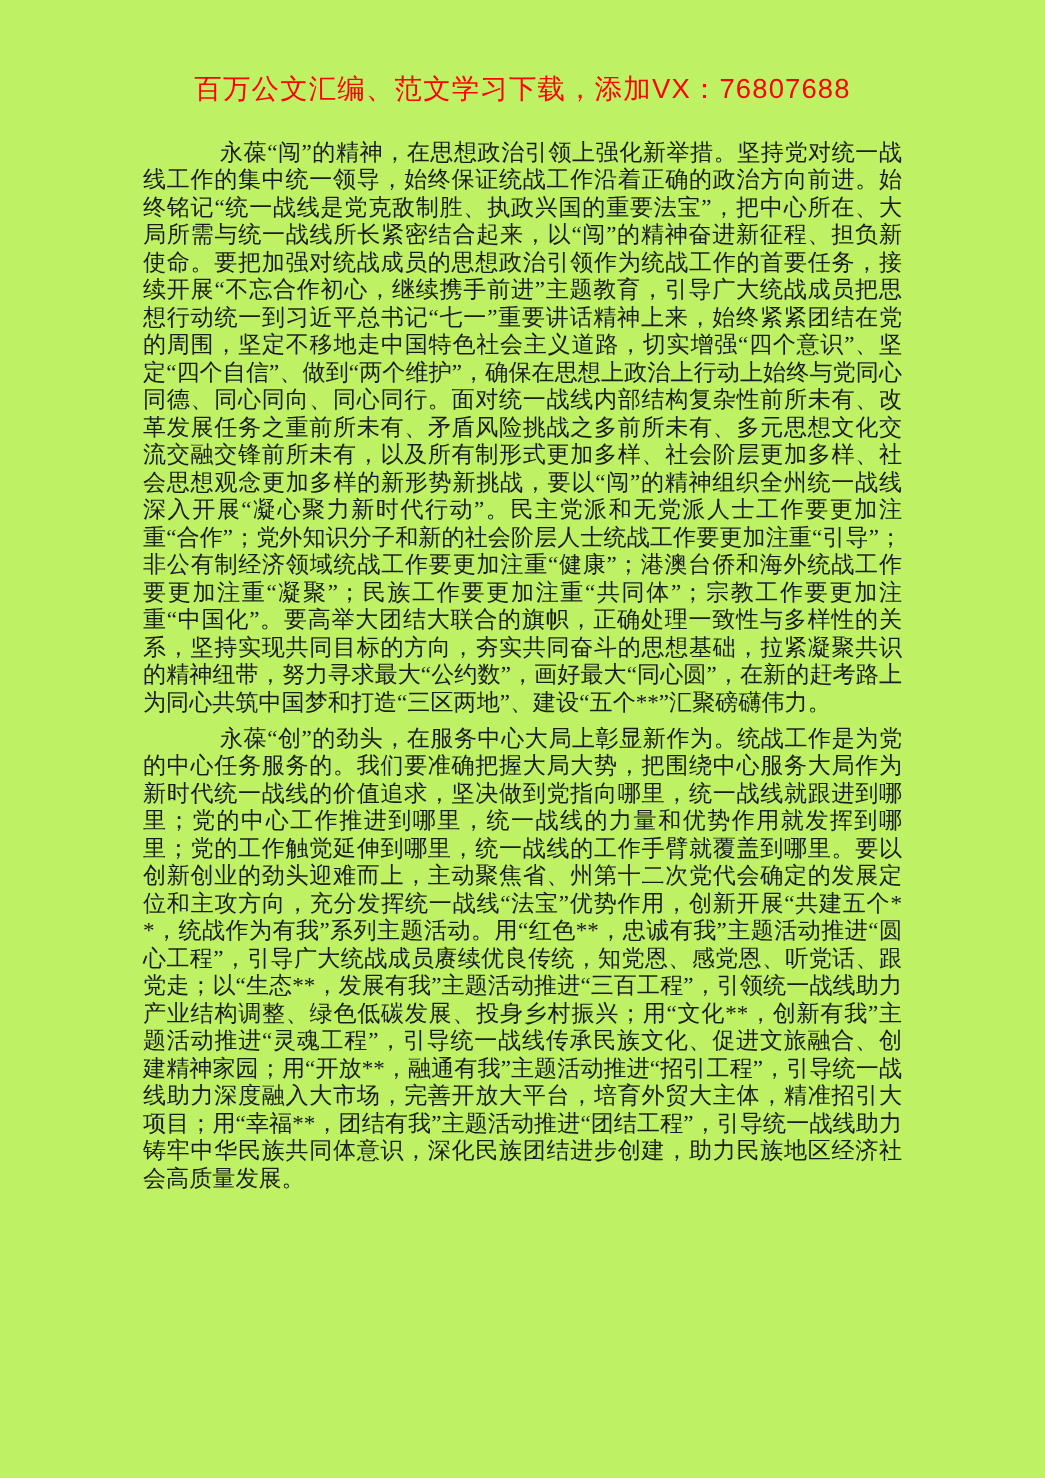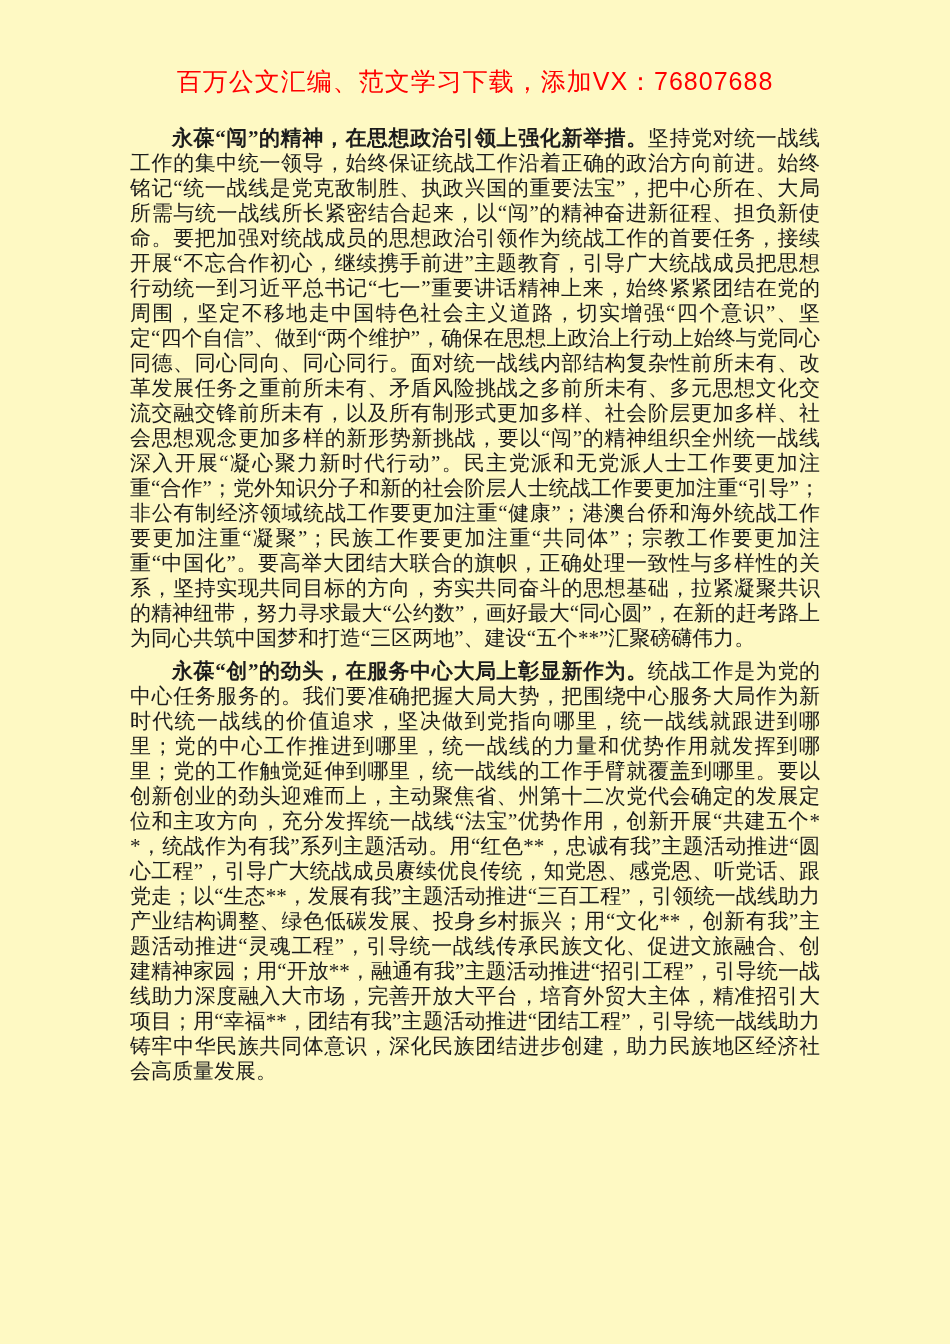--- a/index.html
+++ b/index.html
@@ -9,21 +9,21 @@
   }
   body {
     width: 950px;
     height: 1344px;
     overflow: hidden;
     font-family: "Liberation Serif", "DejaVu Serif", serif;
   }
   .page {
     width: 950px;
     height: 1344px;
-    background: #fef9c3;
+    background: #bef264;
     box-sizing: border-box;
     padding-top: 66px;
   }
   .promo-header {
     width: 100%;
     text-align: center;
     font-family: "Liberation Sans", "DejaVu Sans", sans-serif;
     font-size: 25px;
     line-height: 30px;
     color: #ff0000;
@@ -38,21 +38,22 @@
   .content p {
     margin: 0 0 8px 0;
     font-size: 21px;
     line-height: 25px;
     text-align: justify;
     text-justify: inter-ideograph;
     text-indent: 2em;
     word-break: break-all;
   }
   .content p .lead {
-    font-weight: bold;
+    font-weight: normal;
+    margin-left: 28px;
   }
 </style>
 </head>
 <body>
 
 <div class="page">
 
   <div class="promo-header">百万公文汇编、范文学习下载，添加VX：76807688</div>
 
   <div class="content">

